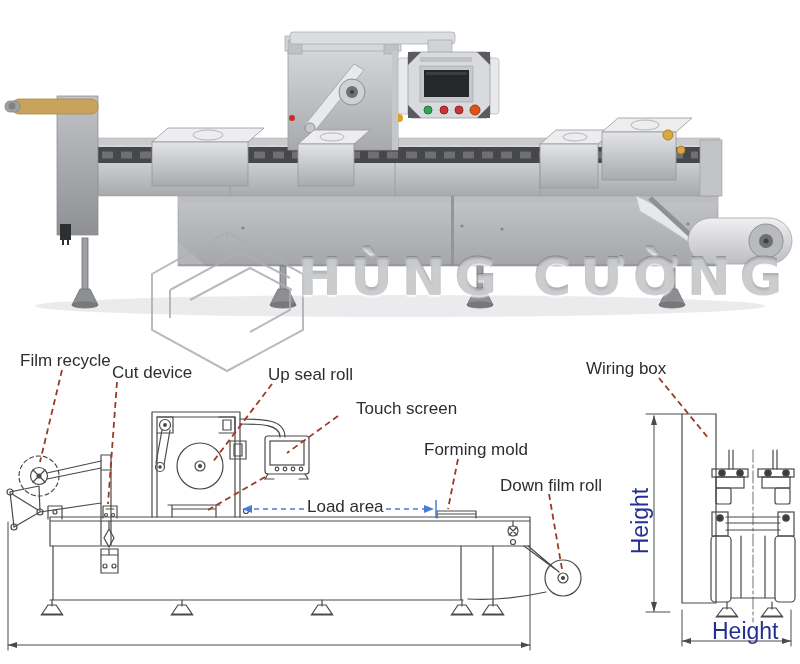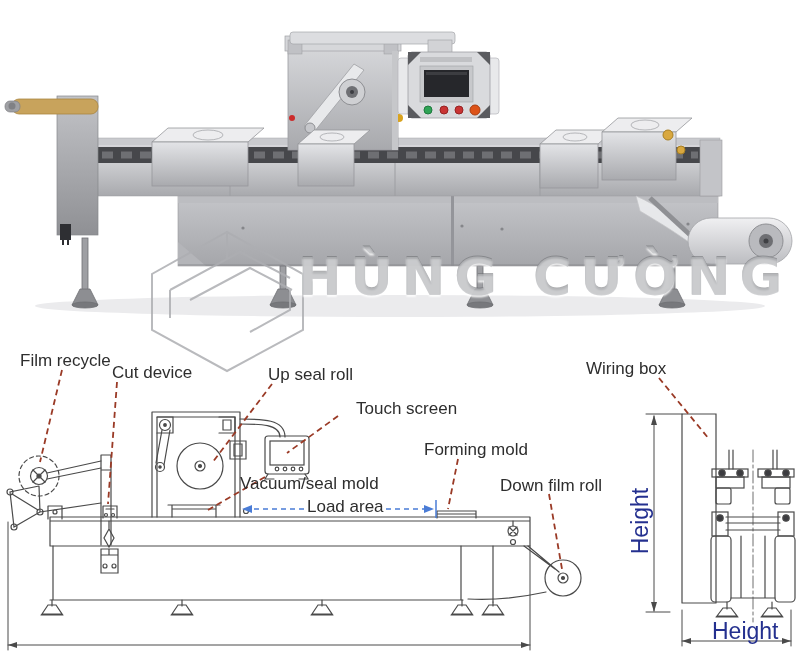--- a/index.html
+++ b/index.html
@@ -333,21 +333,20 @@
     <path d="M436,500 V518"></path>
   </g>
 </svg>
 
 <div class="wm-brand">HÙNG CƯỜNG</div>
 
 <div class="lbl" style="left:20px;top:352px;">Film recycle</div>
 <div class="lbl" style="left:112px;top:364px;">Cut device</div>
 <div class="lbl" style="left:268px;top:366px;">Up seal roll</div>
 <div class="lbl" style="left:336px;top:400px;margin-left:20px;">Touch screen</div>
-<div class="lbl" style="left:240px;top:475px;">Vacuum/seal mold</div>
 <div class="lbl" style="left:307px;top:498px;">Load area</div>
 <div class="lbl" style="left:424px;top:441px;">Forming mold</div>
 <div class="lbl" style="left:500px;top:477px;">Down film roll</div>
 <div class="lbl" style="left:586px;top:360px;">Wiring box</div>
 
 <div class="dim dim-rot" style="left:586px;top:507px;">Height</div>
 <div class="dim" style="left:712px;top:618px;">Height</div>
 
 </div>
 

